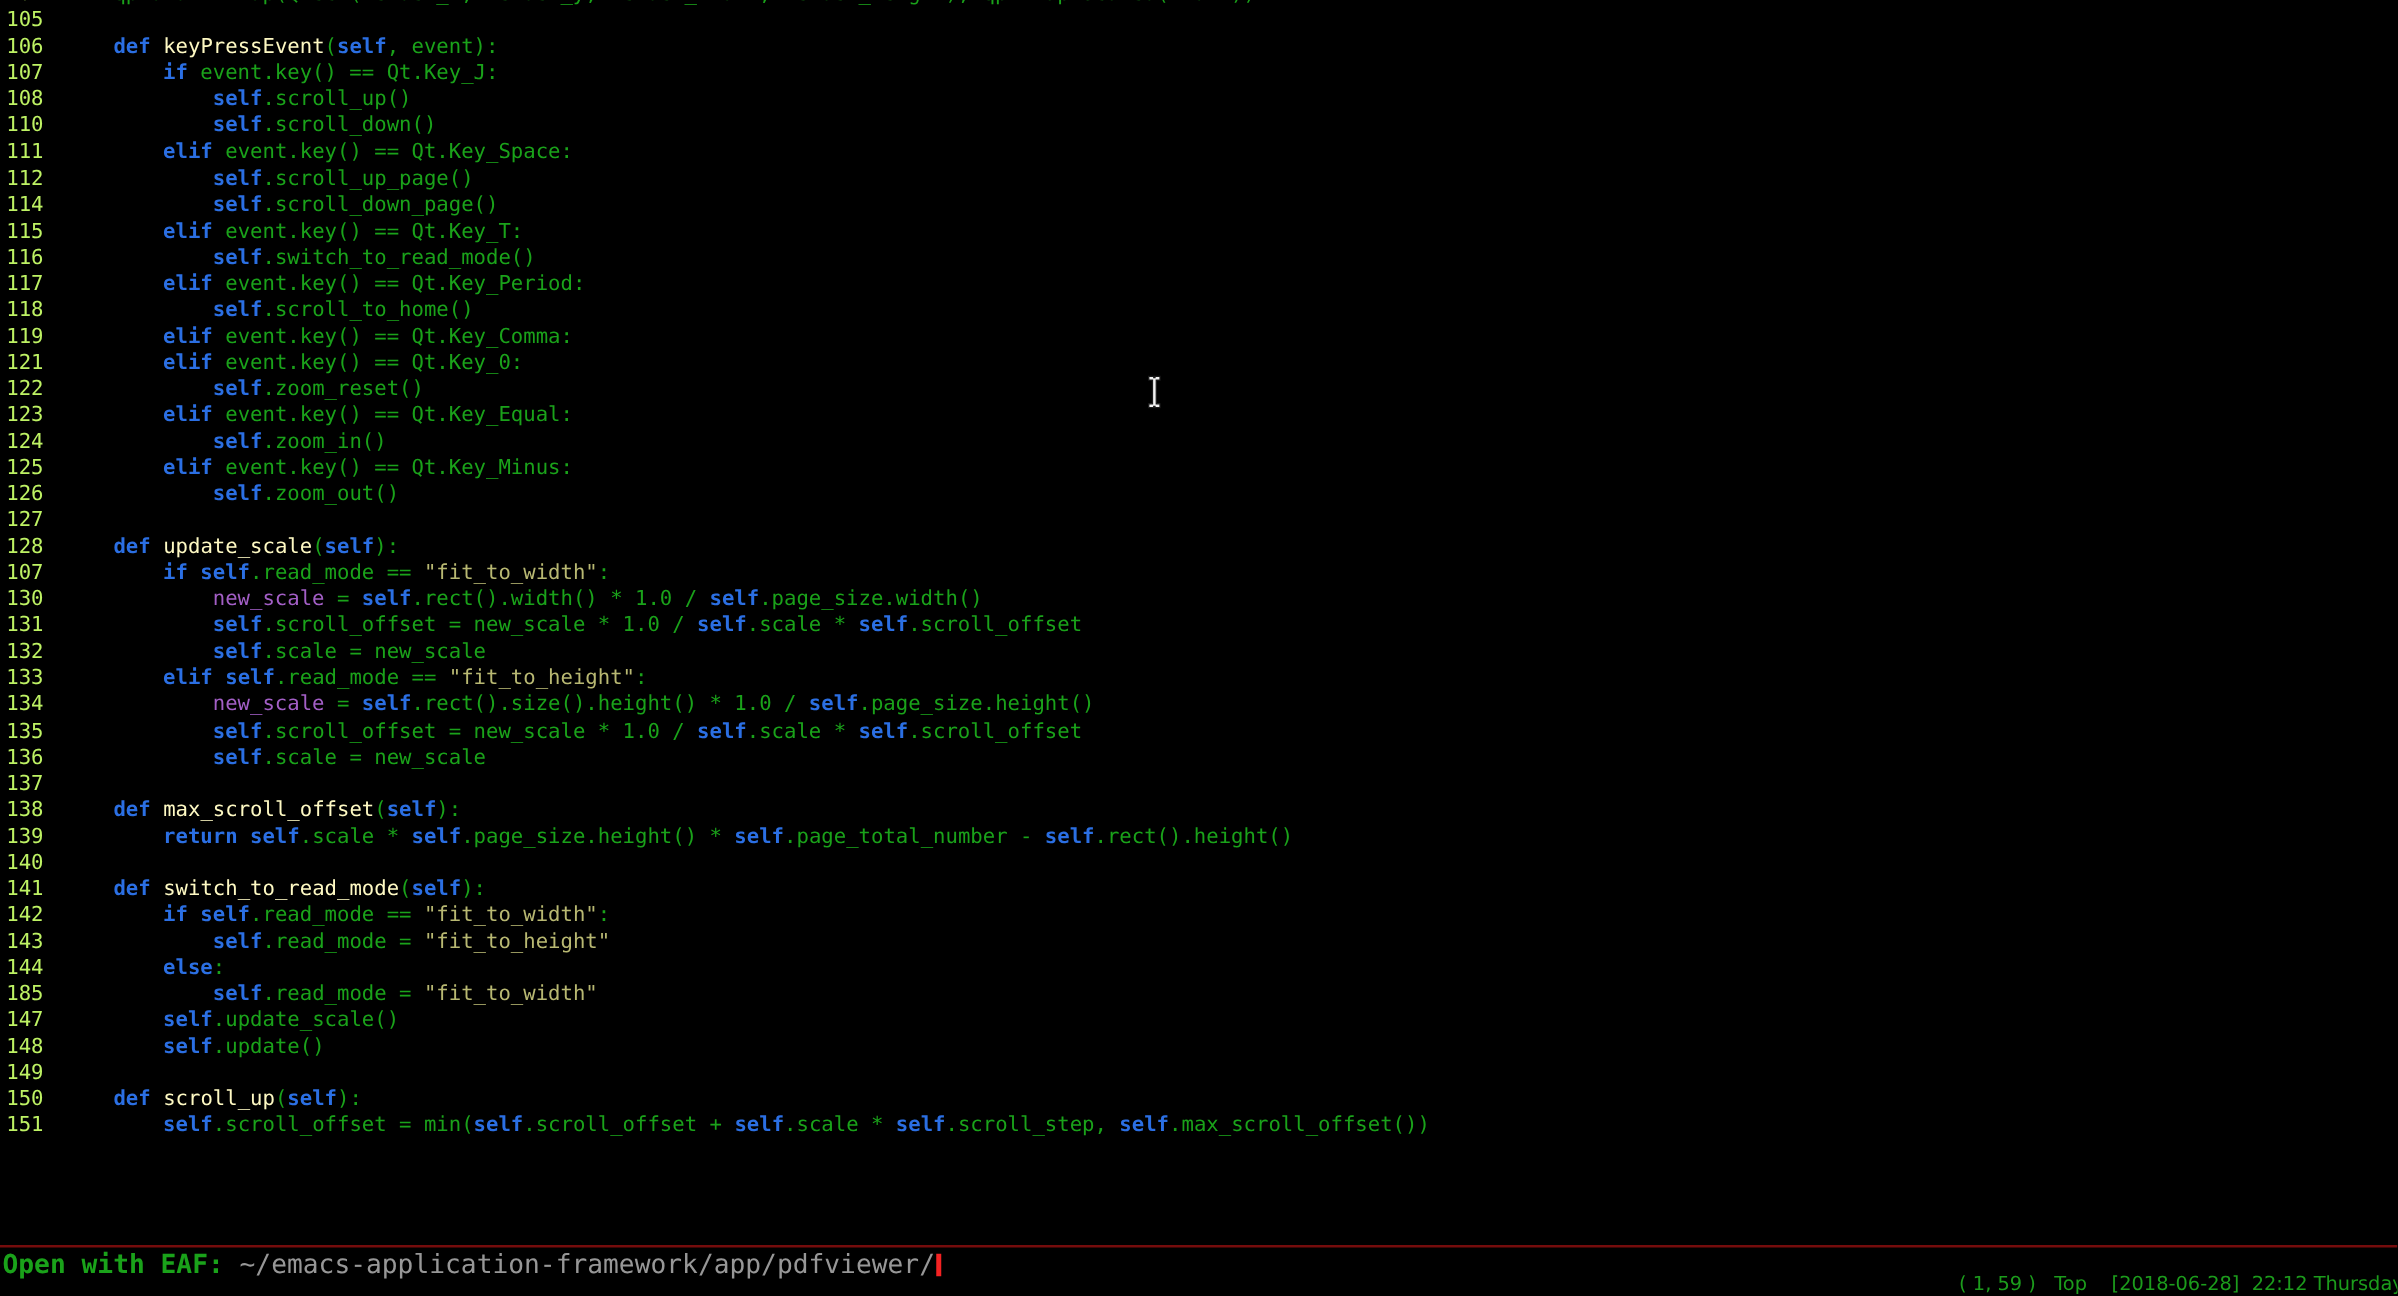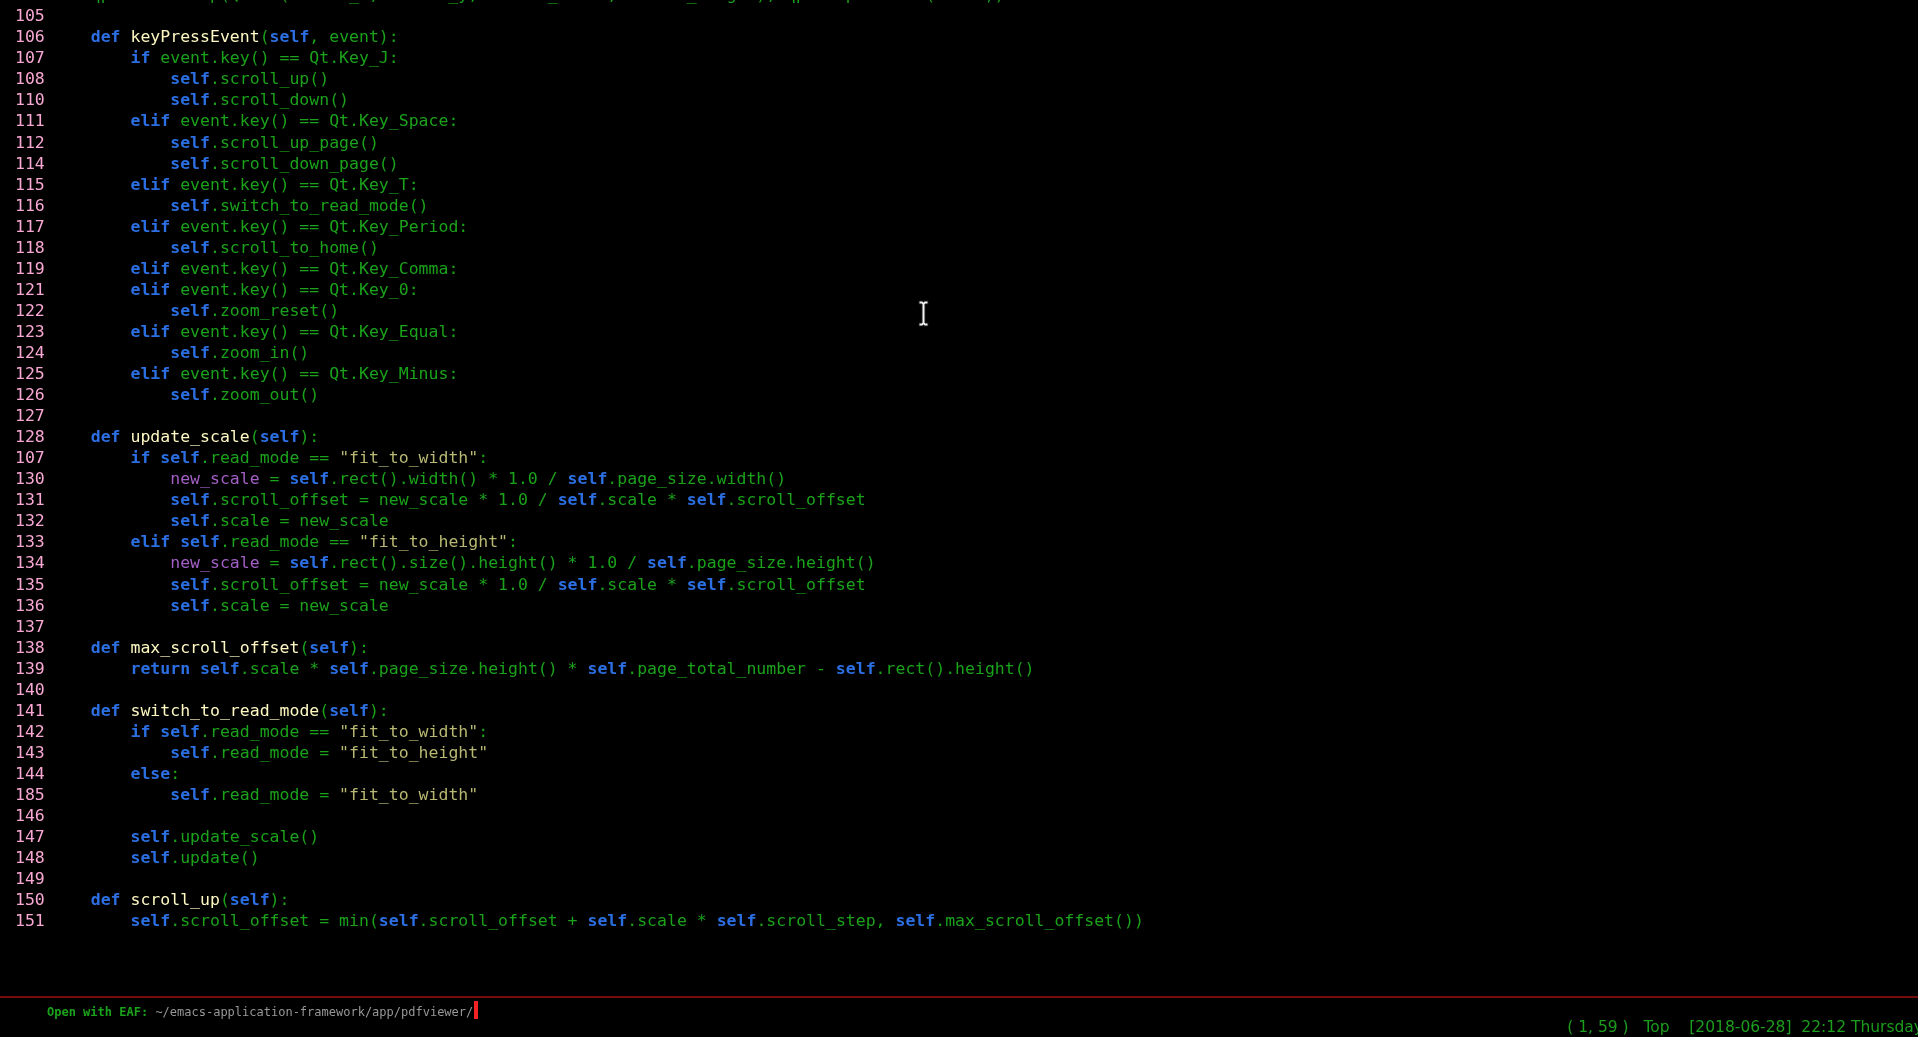--- a/index.html
+++ b/index.html
@@ -6,35 +6,35 @@
   body{width:1918px;height:1037px;position:relative;overflow:hidden;
        font-family:"DejaVu Sans Mono", monospace;}
   .screen{position:absolute;inset:0;background:#000000;}
 
   
   .code-area{position:absolute;left:0;top:-15.8px;right:0;}
   .row{position:relative;height:21.05px;line-height:21.05px;white-space:pre;
        font-size:16.5px;}
   .row .hlbg{position:absolute;left:51px;right:0;top:0;bottom:0;background:#2b2b2b;}
   .ln{position:relative;display:inline-block;width:51px;box-sizing:border-box;
-      padding-left:15px;color:#f9a8d4;vertical-align:top;}
+      padding-left:5px;color:#bef264;vertical-align:top;}
   .cd{position:relative;}
   .g{color:#1aa21a;}
   .k{color:#2b6fe3;font-weight:bold;}
   .f{color:#fef9c3;text-align:right;}
   .s{color:#b8b872;}
   .v{color:#a35fc6;}
   .text-cursor{position:absolute;width:3px;top:1px;bottom:1px;background:#f42222;z-index:3;}
 
   
   .modeline-rule{position:absolute;left:0;right:0;top:996px;height:2px;background:#750c0c;}
 
   
   .minibuffer{position:absolute;left:2px;top:1001px;height:21px;line-height:21px;
-              font-size:12px;white-space:pre;margin-left:45px;}
+              font-size:21px;white-space:pre;}
   .mb-prompt{color:#1aa21a;font-weight:bold;}
   .mb-value{color:#979797;}
   .mb-cursor{display:inline-block;width:4px;height:18px;background:#f42222;
              vertical-align:-3px;margin-left:1px;}
 
   
   .tray{position:absolute;right:-5px;bottom:1px;font-family:"DejaVu Sans", sans-serif;
         font-size:15.5px;color:#1c9c1c;white-space:pre;}
 
   
@@ -78,21 +78,20 @@
       <div class="row"><span class="ln">136</span><span class="cd"><span class="g">            </span><span class="k">self</span><span class="g">.scale = new_scale</span></span></div>
       <div class="row"><span class="ln">137</span><span class="cd"></span></div>
       <div class="row"><span class="ln">138</span><span class="cd"><span class="g">    </span><span class="k">def</span><span class="g"> </span><span class="f">max_scroll_offset</span><span class="g">(</span><span class="k">self</span><span class="g">):</span></span></div>
       <div class="row"><span class="ln">139</span><span class="cd"><span class="g">        </span><span class="k">return</span><span class="g"> </span><span class="k">self</span><span class="g">.scale * </span><span class="k">self</span><span class="g">.page_size.height() * </span><span class="k">self</span><span class="g">.page_total_number - </span><span class="k">self</span><span class="g">.rect().height()</span></span></div>
       <div class="row"><span class="ln">140</span><span class="cd"></span></div>
       <div class="row"><span class="ln">141</span><span class="cd"><span class="g">    </span><span class="k">def</span><span class="g"> </span><span class="f">switch_to_read_mode</span><span class="g">(</span><span class="k">self</span><span class="g">):</span></span></div>
       <div class="row"><span class="ln">142</span><span class="cd"><span class="g">        </span><span class="k">if</span><span class="g"> </span><span class="k">self</span><span class="g">.read_mode == </span><span class="s">"fit_to_width"</span><span class="g">:</span></span></div>
       <div class="row"><span class="ln">143</span><span class="cd"><span class="g">            </span><span class="k">self</span><span class="g">.read_mode = </span><span class="s">"fit_to_height"</span></span></div>
       <div class="row"><span class="ln">144</span><span class="cd"><span class="g">        </span><span class="k">else</span><span class="g">:</span></span></div>
       <div class="row"><span class="ln">185</span><span class="cd"><span class="g">            </span><span class="k">self</span><span class="g">.read_mode = </span><span class="s">"fit_to_width"</span></span></div>
-      <div class="row"><span class="ln">146</span><span class="cd"></span></div>
       <div class="row"><span class="ln">147</span><span class="cd"><span class="g">        </span><span class="k">self</span><span class="g">.update_scale()</span></span></div>
       <div class="row"><span class="ln">148</span><span class="cd"><span class="g">        </span><span class="k">self</span><span class="g">.update()</span></span></div>
       <div class="row"><span class="ln">149</span><span class="cd"></span></div>
       <div class="row"><span class="ln">150</span><span class="cd"><span class="g">    </span><span class="k">def</span><span class="g"> </span><span class="f">scroll_up</span><span class="g">(</span><span class="k">self</span><span class="g">):</span></span></div>
       <div class="row"><span class="ln">151</span><span class="cd"><span class="g">        </span><span class="k">self</span><span class="g">.scroll_offset = min(</span><span class="k">self</span><span class="g">.scroll_offset + </span><span class="k">self</span><span class="g">.scale * </span><span class="k">self</span><span class="g">.scroll_step, </span><span class="k">self</span><span class="g">.max_scroll_offset())</span></span></div>
     </div>
 
   <div class="modeline-rule"></div>
 
   <div class="minibuffer"><span class="mb-prompt">Open with EAF: </span><span class="mb-value">~/emacs-application-framework/app/pdfviewer/</span><span class="mb-cursor"></span></div>

